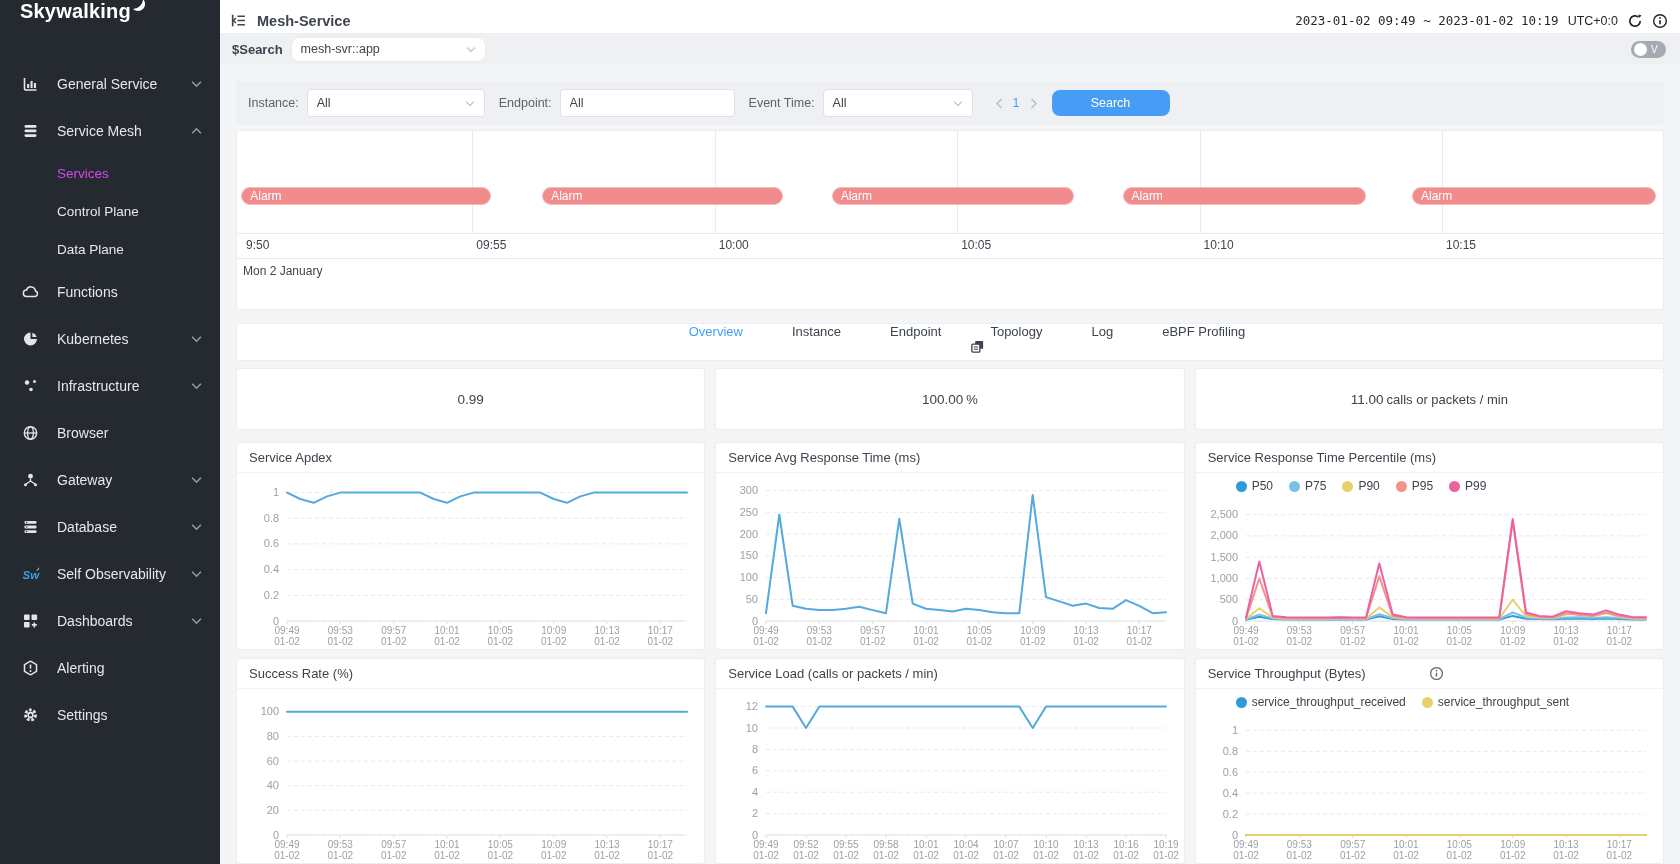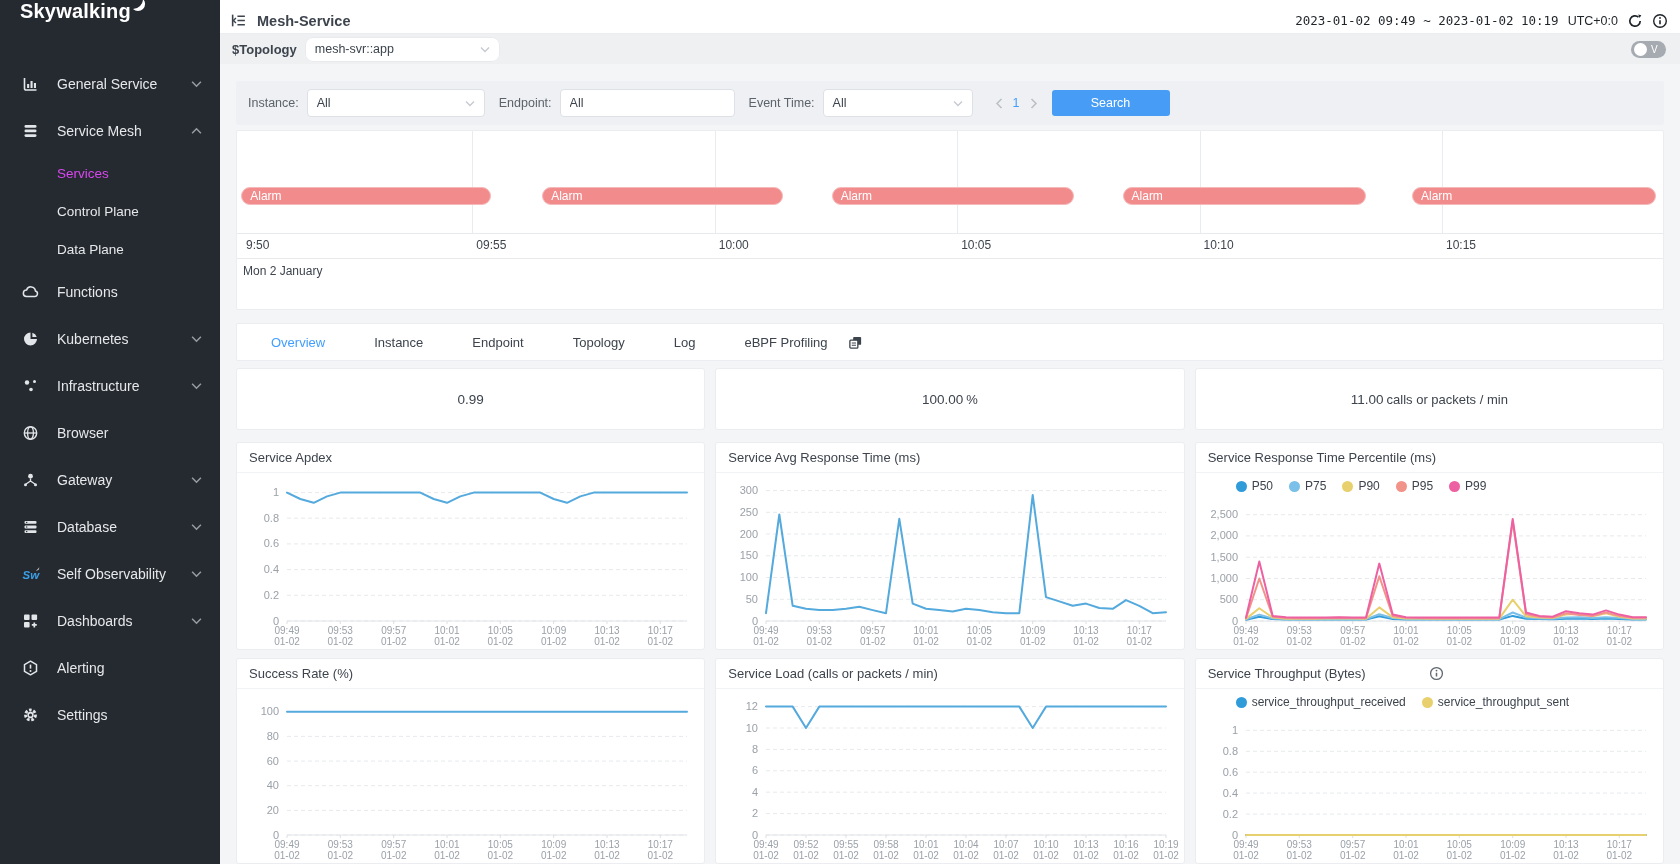--- a/index.html
+++ b/index.html
@@ -49,37 +49,37 @@
     padding:0 12px; gap:8px; }
   .flabel { font-size:12.5px; color:#5c636b; }
   .fselect { height:28px; background:#fff; border:1px solid #dde1e6; border-radius:4px; display:flex;
     align-items:center; padding:0 9px; cursor:pointer; }
   .fselect.w1 { width:178px; } .fselect.w2 { width:150px; }
   .fselect span { flex:1; font-size:12.5px; color:#3d444d; }
   .finput { height:28px; width:175px; background:#fff; border:1px solid #dde1e6; border-radius:4px;
     padding:0 9px; font-size:12.5px; color:#3d444d; font-family:"Liberation Sans",sans-serif; }
   .pager { display:flex; align-items:center; gap:10px; margin:0 6px 0 14px; }
   .pg-num { font-size:12.5px; color:#409eff; }
-  .search-btn { width:118px; height:26px; background:#479df5; border:none; border-radius:3px; color:#fff;
+  .search-btn { width:118px; height:26px; background:#479df5; border:none; border-radius:8px; color:#fff;
     font-size:12.5px; cursor:pointer; font-family:"Liberation Sans",sans-serif; }
 
   
   .timeline-card { margin-top:5px; background:#fff; border:1px solid #ecedf0; border-radius:2px; height:180px; }
   .tl-chart { position:relative; height:103px; border-bottom:1px solid #e8eaed; overflow:hidden; }
   .tl-grid { position:absolute; top:0; bottom:0; width:1px; background:#e9ebee; }
   .alarm-bar { position:absolute; top:56px; height:18px; background:#f28c8c; border:1px solid #f6b9b9;
     border-radius:9px; display:flex; align-items:center; cursor:pointer; }
   .alarm-bar span { color:#fff; font-size:12px; padding-left:8px; }
   .tl-ticks { position:relative; height:25px; border-bottom:1px solid #e8eaed; }
   .tl-tick { position:absolute; top:4px; font-size:12px; color:#3d444d; }
   .tl-date { height:24px; font-size:12px; color:#3d444d; padding:5px 0 0 6px; }
 
   
   .tab-card { margin-top:13px; background:#fff; border:1px solid #ecedf0; border-radius:2px; height:38px;
-    display:flex; align-items:center; padding-left:34px; }
+    display:flex; align-items:center; padding-left:34px;flex-direction:column; }
   #tabs { display:flex; align-items:center; gap:49px; }
   .tab { font-size:13px; color:#3d444d; cursor:pointer; }
   .tab.active { color:#409eff; }
   .tab-icon { margin-left:20px; display:inline-flex; cursor:pointer; }
 
   
   .metrics-row { margin-top:7px; display:grid; grid-template-columns:repeat(3,1fr); gap:10px; }
   .m-card { height:62px; background:#fff; border:1px solid #ecedf0; border-radius:3px; display:flex;
     align-items:center; justify-content:center; }
   .m-card .mv { font-size:13.5px; color:#3d444d; }
@@ -309,21 +309,21 @@
           <svg width="16" height="16" viewBox="0 0 16 16">
               <circle cx="8" cy="8" r="6.3" fill="none" stroke="#1f2429" stroke-width="1.4"></circle>
               <circle cx="8" cy="4.9" r="0.95" fill="#1f2429"></circle>
               <path d="M8 7.2 v4" stroke="#1f2429" stroke-width="1.6"></path>
             </svg>
         </span>
       </div>
     </header>
 
     <div class="service-bar">
-      <span class="svc-label">$Topology</span>
+      <span class="svc-label">$Search</span>
       <div class="svc-select">
         <span>mesh-svr::app</span>
         <svg width="10" height="7" viewBox="0 0 10 7">
             <polyline points="1,1.5 5,5.5 9,1.5" fill="none" stroke="#c6cad0" stroke-width="1.4"></polyline>
           </svg>
       </div>
       <div class="toggle">
         <span class="knob"></span>
         <span class="tlabel">V</span>
       </div>

